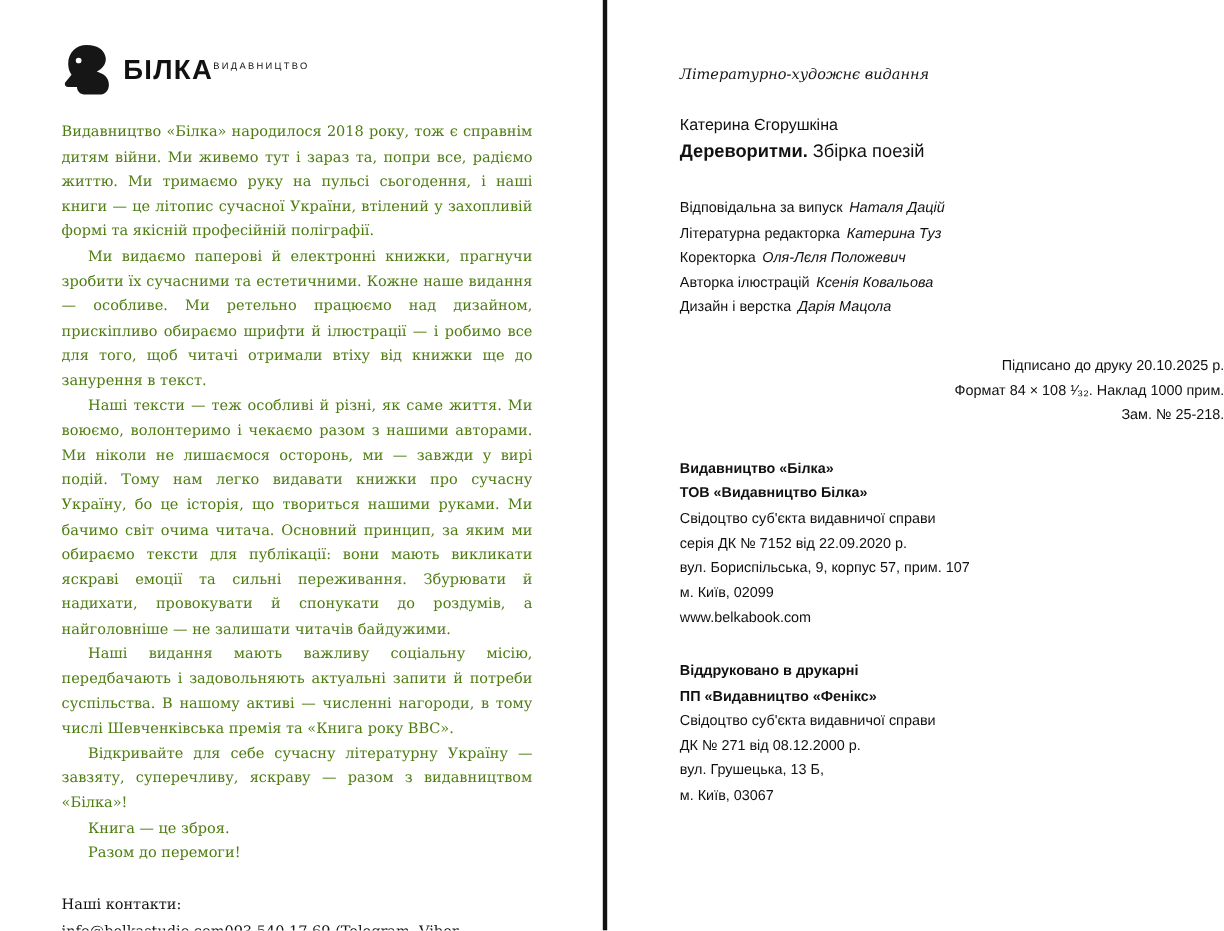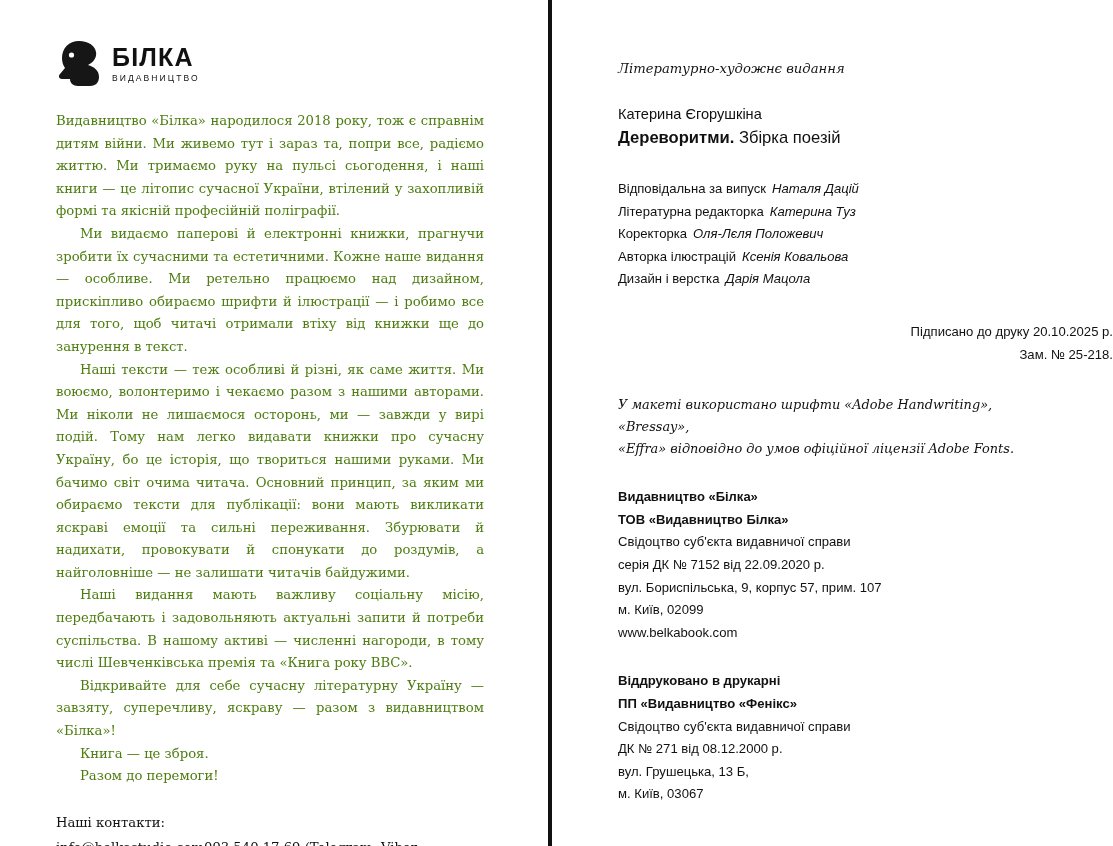--- a/index.html
+++ b/index.html
@@ -49,21 +49,20 @@
   }
   .logo-mark {
     width: 46px;
     height: 48px;
     position: relative;
     margin-right: 10px;
   }
   .logo-mark svg { display: block; }
   .logo-text {
     display: flex;
-    flex-direction: column;
   }
   .logo-name {
     font-family: "Liberation Sans", sans-serif;
     font-weight: bold;
     font-size: 25px;
     letter-spacing: 1.2px;
     line-height: 1;
     color: #111;
   }
   .logo-sub {
@@ -250,27 +249,24 @@
       <div>
         <span>Авторка ілюстрацій</span><span class="nm">Ксенія Ковальова</span>
       </div>
       <div>
         <span>Дизайн і верстка</span><span class="nm">Дарія Мацола</span>
       </div>
     </div>
 
     <div class="r-block">
       <div>Підписано до друку 20.10.2025 р.</div>
+      <div>Формат 84 × 108 ¹⁄₃₂. Наклад 1000 прим.</div>
       <div>Зам. № 25-218.</div>
     </div>
 
-    <div class="r-fonts">
-      <div>У макеті використано шрифти «Adobe Handwriting», «Bressay»,</div>
-      <div>«Effra» відповідно до умов офіційної ліцензії Adobe Fonts.</div>
-    </div>
 
     <div class="r-pub">
       <div class="bold">Видавництво «Білка»</div>
       <div class="bold">ТОВ «Видавництво Білка»</div>
       <div class="reg">Свідоцтво суб'єкта видавничої справи</div>
       <div class="reg">серія ДК № 7152 від 22.09.2020 р.</div>
       <div class="reg">вул. Бориспільська, 9, корпус 57, прим. 107</div>
       <div class="reg">м. Київ, 02099</div>
       <div class="reg">www.belkabook.com</div>
     </div>

